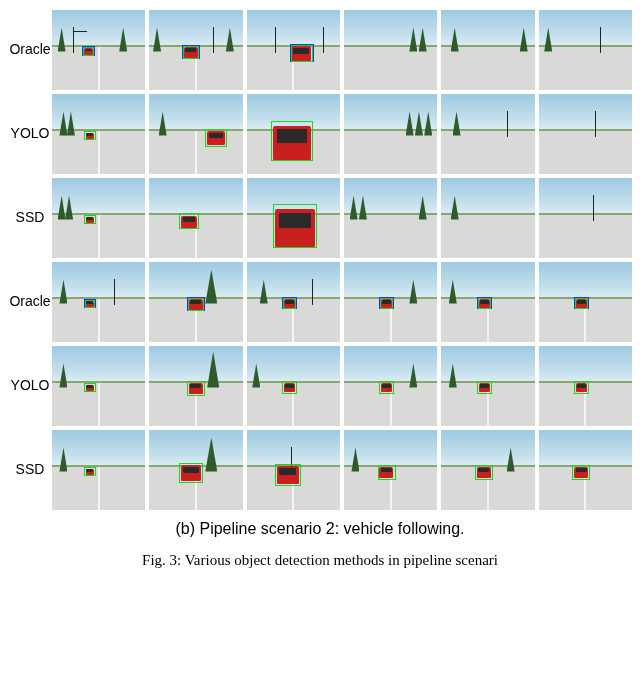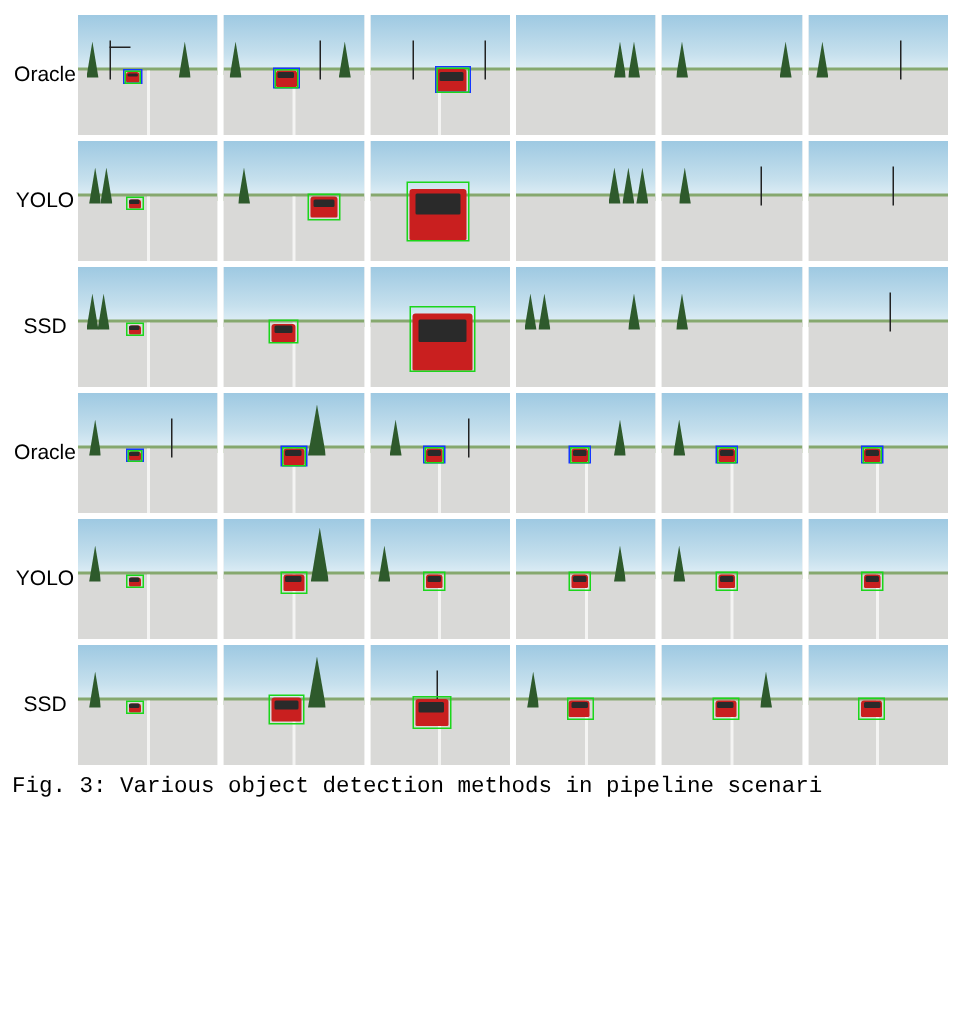--- a/index.html
+++ b/index.html
@@ -126,23 +126,23 @@
     border: 1px solid #1bd61b;
     box-sizing: border-box;
   }
   .subcaption {
     text-align: center;
     font-size: 16px;
     margin: 6px 0 12px 0;
   }
   .figcaption {
     width: 624px;
-    font-family: Liberation Mono, monospace;
+    font-family: Liberation Serif, serif;
     font-size: 15px;
-    text-align: left;
+    text-align: center;
     margin-top: 2px;
   }
 </style>
 </head>
 <body>
 
 <div class="figure">
 
   <div class="grid-block">
 
@@ -540,16 +540,17 @@
             <div class="roadmark"></div>
           <div class="car" style="left:38%;bottom:40%;width:14px;height:11px"></div>
           <div class="bbox-green" style="left:36%;bottom:38%;width:18px;height:15px"></div>
         </div>
 
       </div>
     </div>
 
   </div>
 
+  <div class="subcaption">(b) Pipeline scenario 2: vehicle following.</div>
 
   <div class="figcaption">Fig. 3: Various object detection methods in pipeline scenari</div>
 
 </div>
 
 </body></html>

